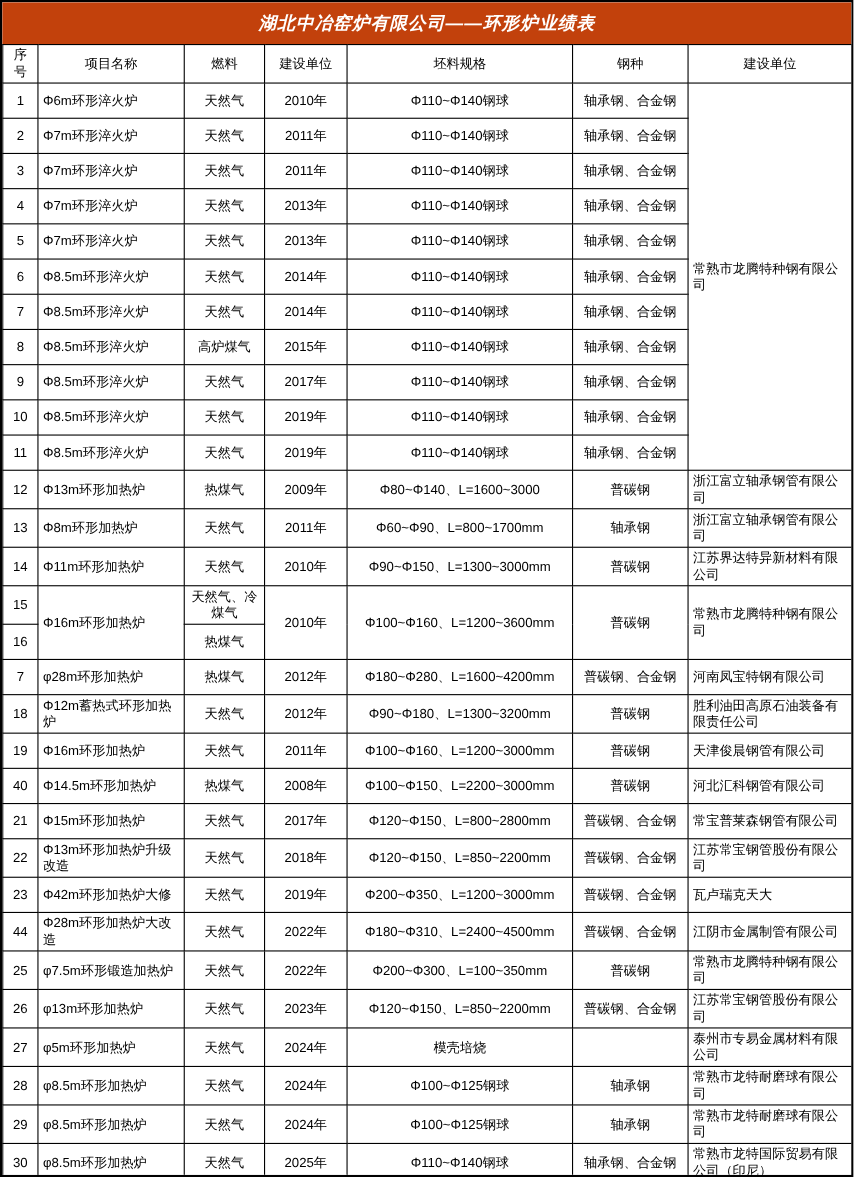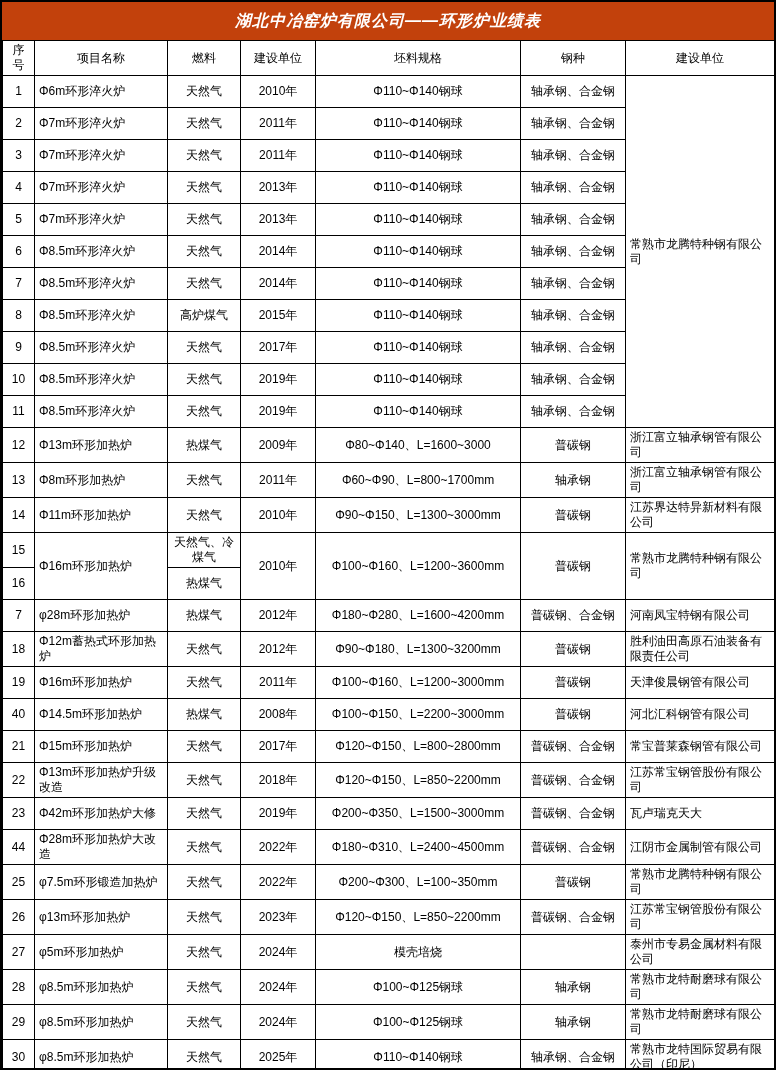--- a/index.html
+++ b/index.html
@@ -233,21 +233,21 @@
           <td class="c">2018年</td>
           <td class="c">Φ120~Φ150、L=850~2200mm</td>
           <td class="c">普碳钢、合金钢</td>
           <td class="l">江苏常宝钢管股份有限公司</td>
         </tr>
         <tr>
           <td class="c">23</td>
           <td class="l">Φ42m环形加热炉大修</td>
           <td class="c">天然气</td>
           <td class="c">2019年</td>
-          <td class="c">Φ200~Φ350、L=1500~3000mm</td>
+          <td class="c">Φ200~Φ350、L=1200~3000mm</td>
           <td class="c">普碳钢、合金钢</td>
           <td class="l">瓦卢瑞克天大</td>
         </tr>
         <tr>
           <td class="c">44</td>
           <td class="l">Φ28m环形加热炉大改造</td>
           <td class="c">天然气</td>
           <td class="c">2022年</td>
           <td class="c">Φ180~Φ310、L=2400~4500mm</td>
           <td class="c">普碳钢、合金钢</td>

